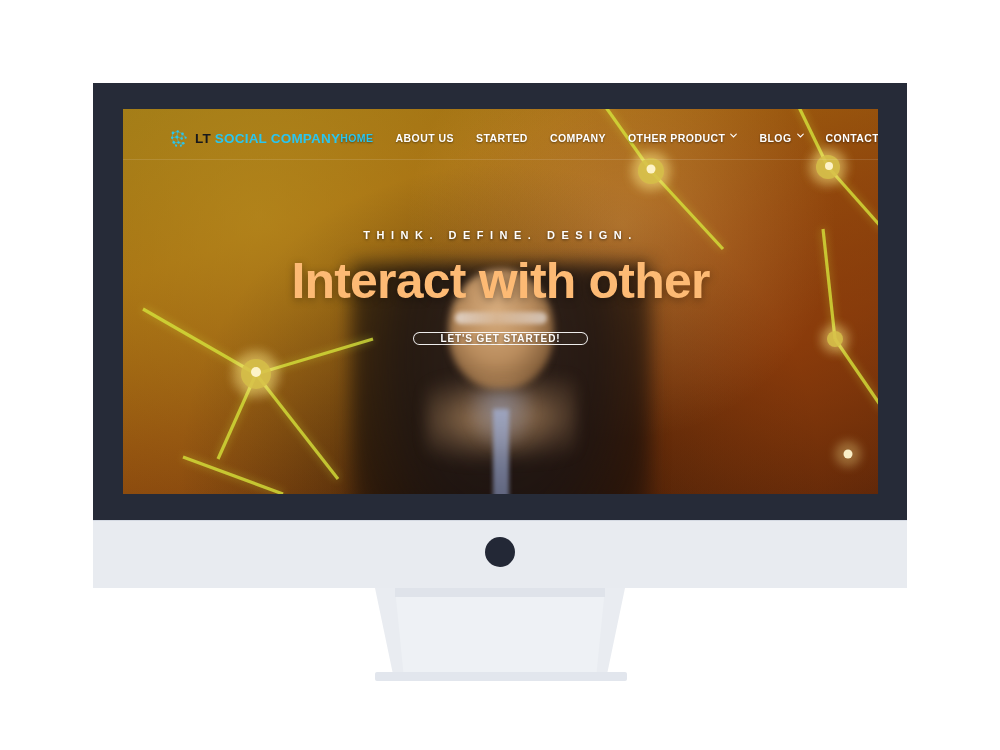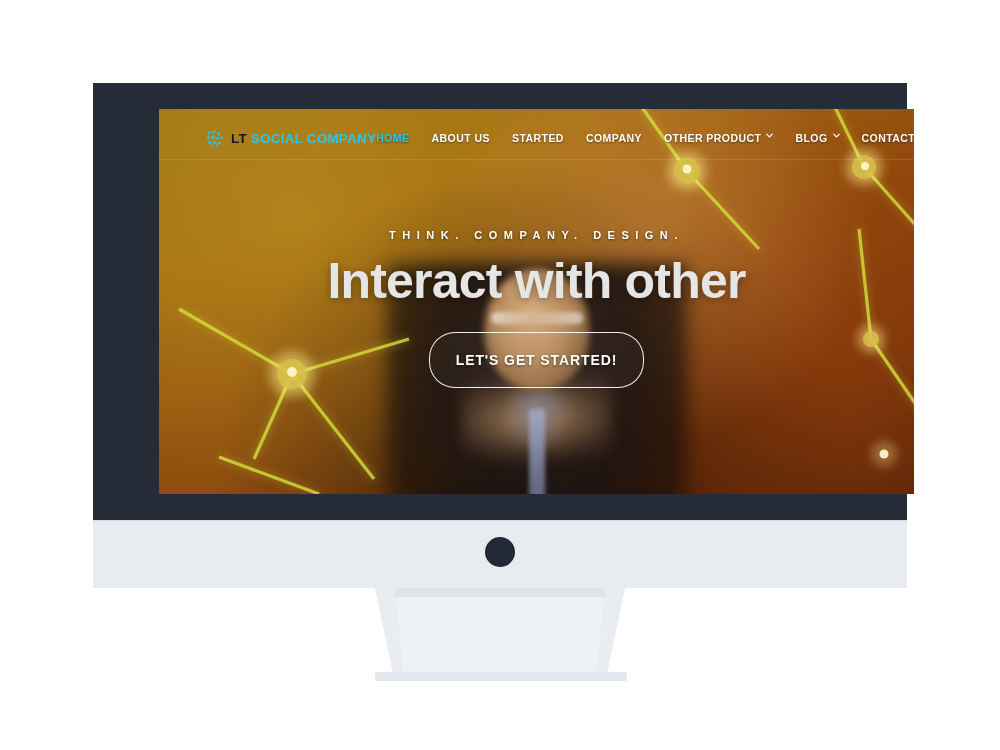--- a/index.html
+++ b/index.html
@@ -52,21 +52,20 @@
     background:#e2e6ed;
     border-radius:2px;
   }
 
   
   .screen {
     position:absolute; left:123px; top:109px;
     width:755px; height:385px;
     overflow:hidden;
     background:#8a5a10;
-    margin-left:36px;
   }
   .hero-bg {
     position:absolute; inset:0;
     background:
       radial-gradient(circle at 66% 30%, rgba(255,210,120,0.30) 0%, rgba(0,0,0,0) 38%),
       radial-gradient(circle at 18% 28%, rgba(190,150,35,0.55) 0%, rgba(0,0,0,0) 52%),
       radial-gradient(circle at 88% 62%, rgba(150,60,10,0.55) 0%, rgba(0,0,0,0) 55%),
       radial-gradient(ellipse at 50% 95%, rgba(20,10,5,0.80) 0%, rgba(0,0,0,0) 60%),
       linear-gradient(160deg, #9a7413 0%, #a2690f 26%, #8e4b0d 52%, #7d3b0c 72%, #4a1f08 100%);
   }
@@ -163,36 +162,36 @@
     position:absolute; left:0; right:0; top:120px;
     text-align:center; z-index:5; padding:0 40px;
   }
   .eyebrow {
     color:#ffffff; font-size:11px; font-weight:bold;
     letter-spacing:6.5px;
     text-shadow:0 1px 3px rgba(0,0,0,0.55);
   }
   .hero-title {
     margin-top:16px;
-    color:#e5e5e5; font-size:50px; font-weight:bold;
+    color:#fdba74; font-size:50px; font-weight:bold;
     line-height:0.98; letter-spacing:-0.8px;
     text-shadow:0 2px 8px rgba(0,0,0,0.35);
   }
   .hero-sub {
     margin-top:22px;
     color:#f2f2f2; font-size:12.5px; font-weight:500;
     letter-spacing:0.1px;
     text-shadow:0 1px 4px rgba(0,0,0,0.6);
   }
   .hero-btn {
     display:inline-block; margin-top:26px;
-    padding:19px 26px;
+    padding:0 26px;
     border:1.5px solid rgba(255,255,255,0.92);
     border-radius:26px;
-    color:#ffffff; font-size:14px; font-weight:bold;
+    color:#ffffff; font-size:10px; font-weight:bold;
     letter-spacing:0.9px;
     background:rgba(255,255,255,0.03);
     cursor:pointer;
     text-shadow:0 1px 3px rgba(0,0,0,0.5);
   }
 </style>
 </head>
 <body>
 
 <div class="stage">
@@ -298,21 +297,21 @@
             <path d="M1 3 L5 7 L9 3" stroke="#ffffff" stroke-width="1.6" fill="none" stroke-linecap="round"></path>
           </svg>
         </div>
         <div class="nav-link">
           <span>CONTACT US</span>
         </div>
       </div>
     </div>
 
     <div class="hero-copy">
-      <div class="eyebrow">THINK. COMPANY. DESIGN.</div>
+      <div class="eyebrow">THINK. DEFINE. DESIGN.</div>
       <div class="hero-title">
         <div>Interact with other</div>
       </div>
       <div><span class="hero-btn">LET'S GET STARTED!</span></div>
     </div>
 
   </div>
 
   <div class="monitor-chin"></div>
   <div class="monitor-dot"></div>

